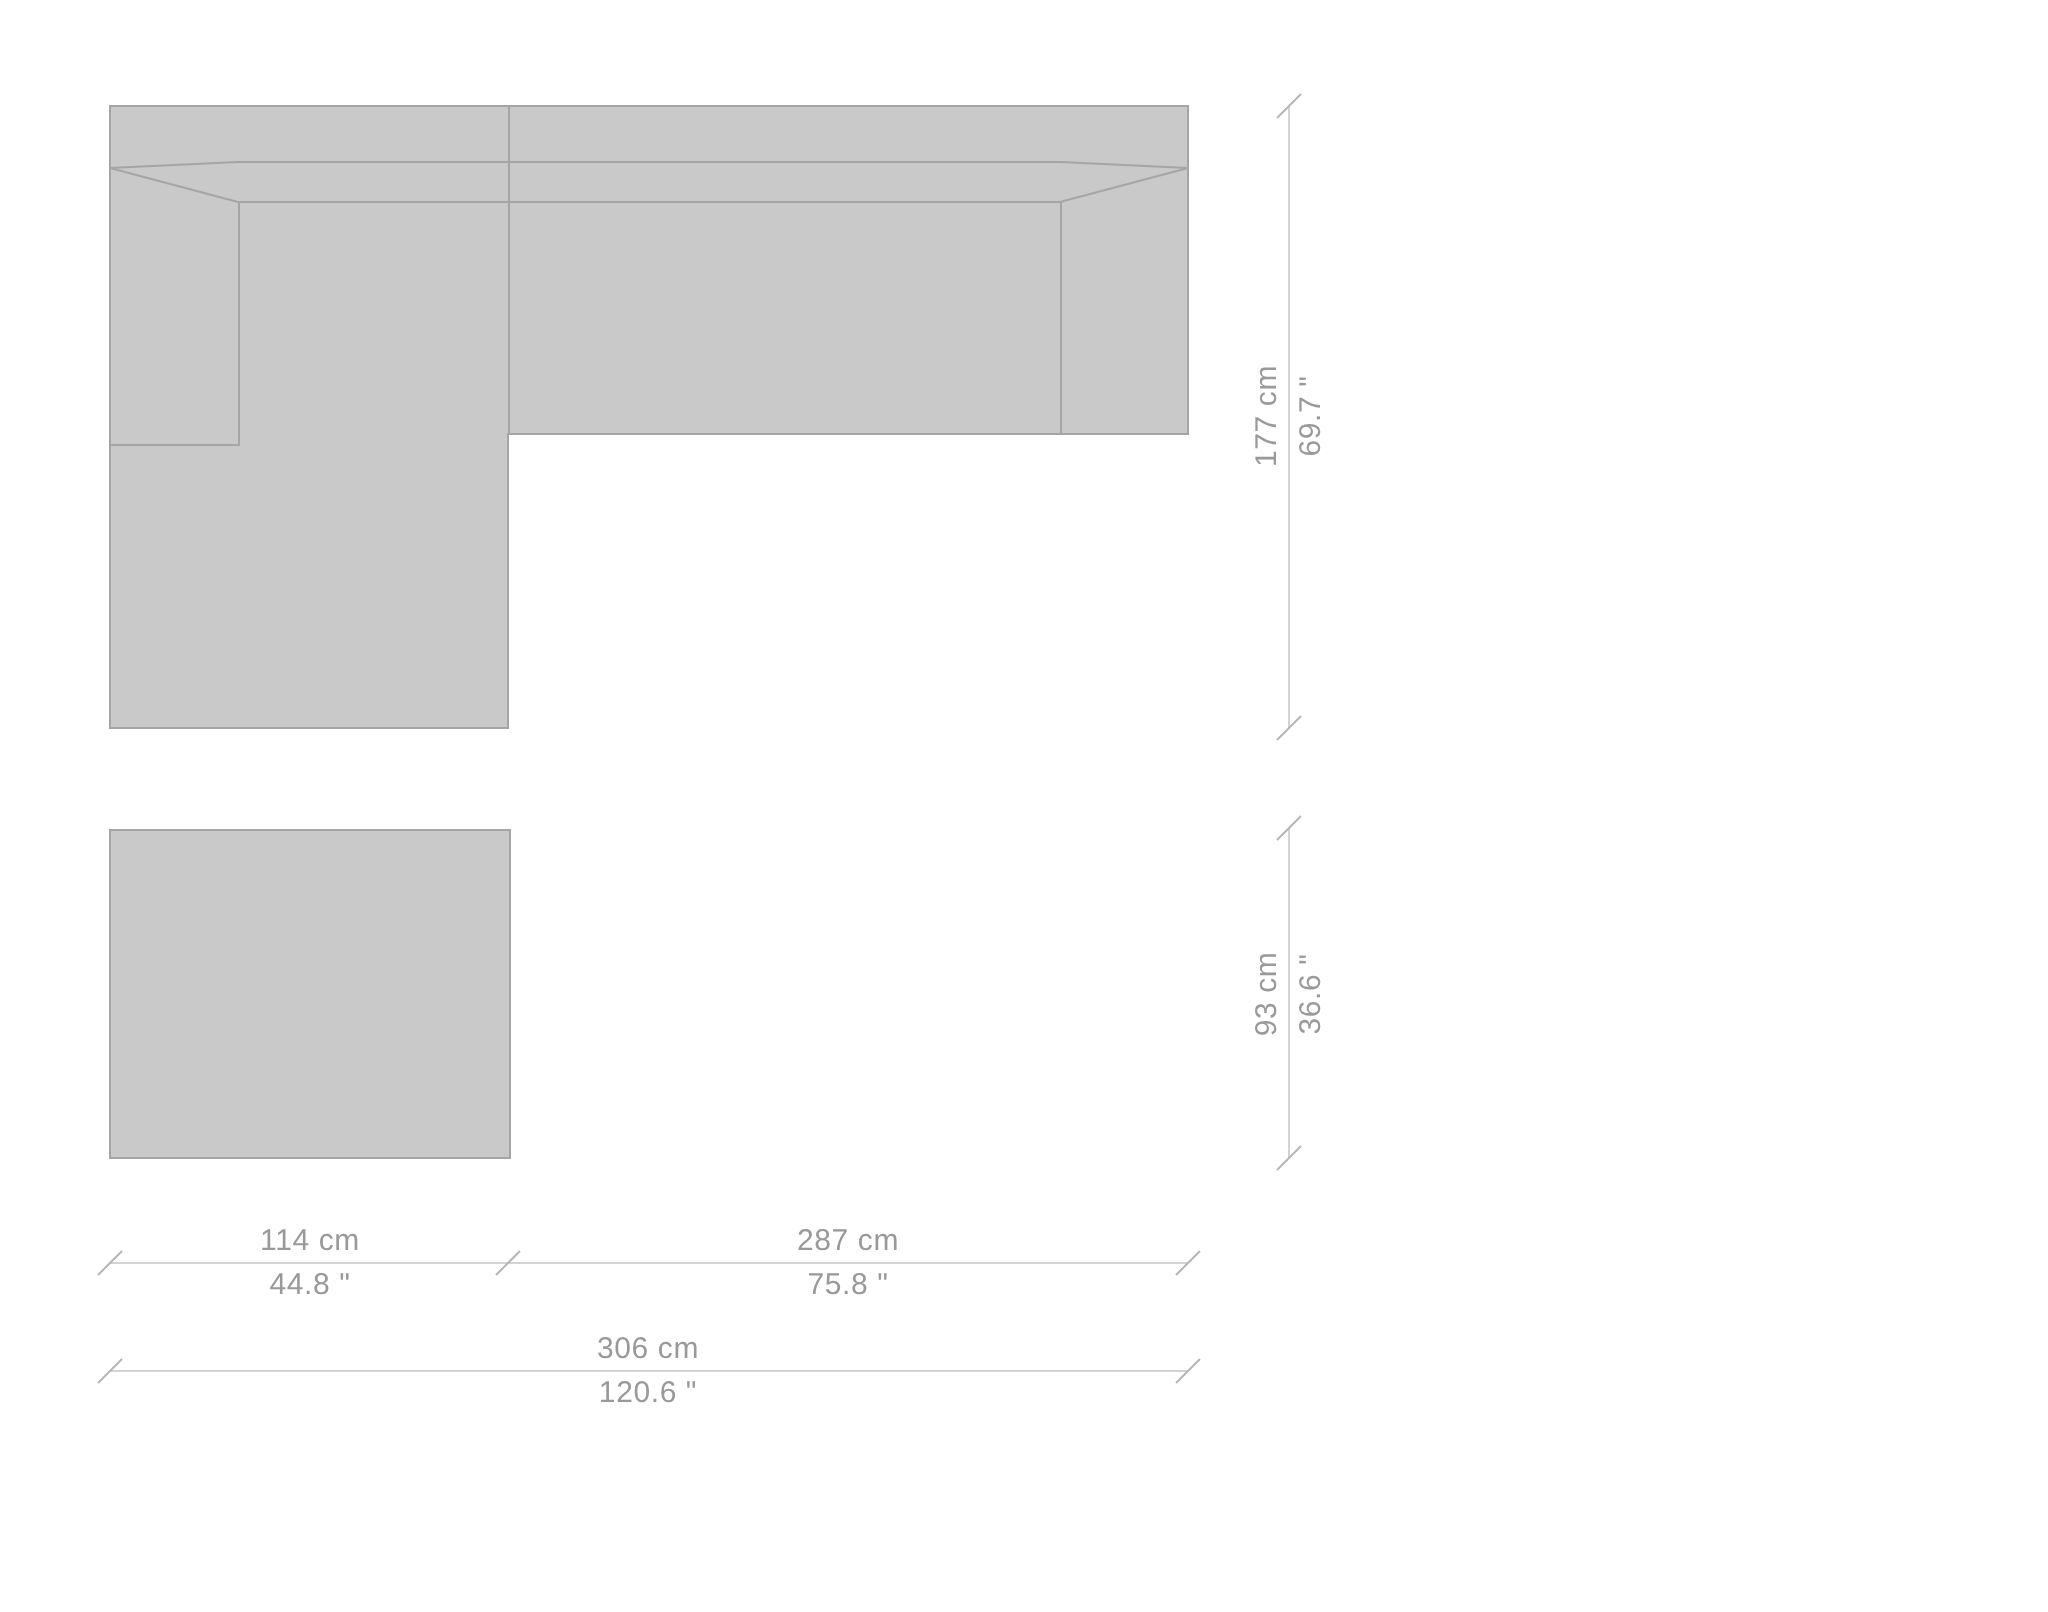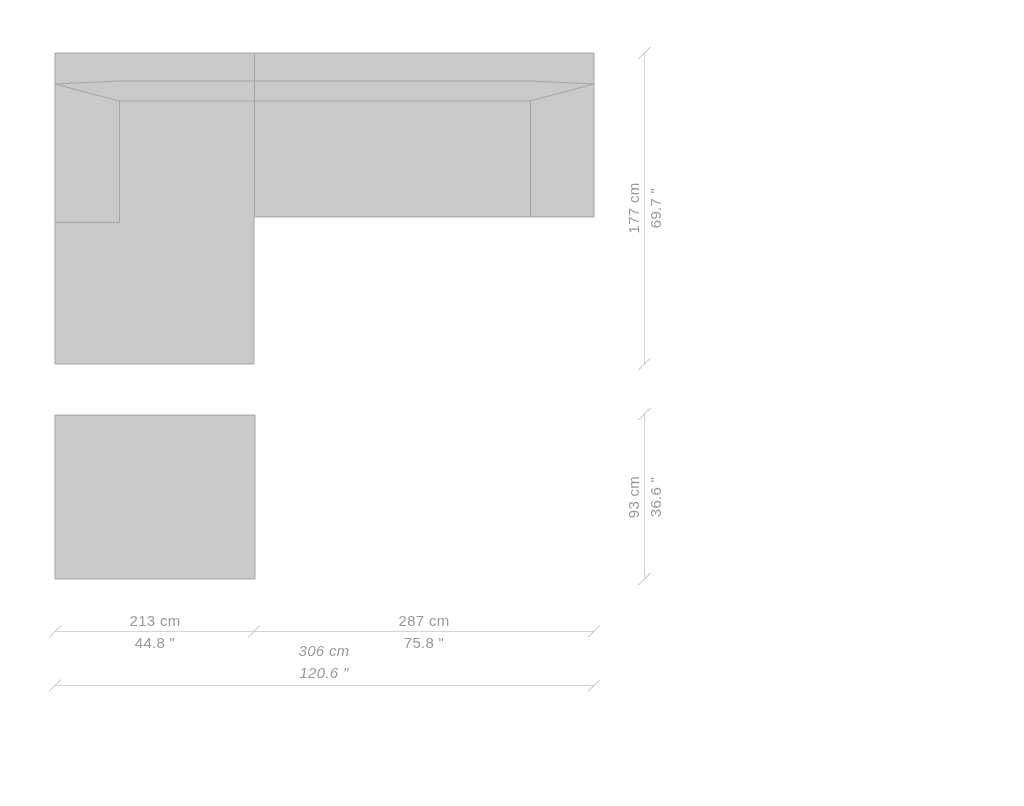--- a/index.html
+++ b/index.html
@@ -81,27 +81,27 @@
     <span>177 cm</span>
     <span>69.7 "</span>
   </div>
 
   <div class="dim-label vertical" style="left:645px; top:497px;">
     <span>93 cm</span>
     <span>36.6 "</span>
   </div>
 
   <div class="dim-label" style="left:155px; top:632px;">
-    <span>213 cm</span>
+    <span>114 cm</span>
     <span>44.8 "</span>
   </div>
 
   <div class="dim-label" style="left:424px; top:632px;">
     <span>287 cm</span>
     <span>75.8 "</span>
   </div>
 
-  <div class="dim-label" style="left:324px; top:662px;font-style:italic;">
+  <div class="dim-label" style="left:324px; top:686px;">
     <span>306 cm</span>
     <span>120.6 "</span>
   </div>
 
 </div>
 
 </body></html>

